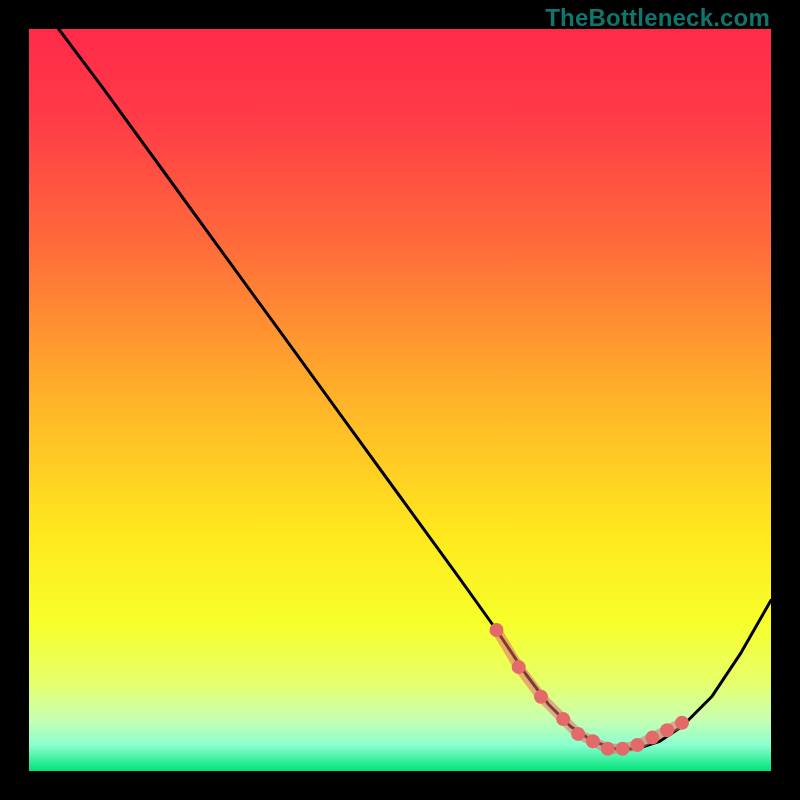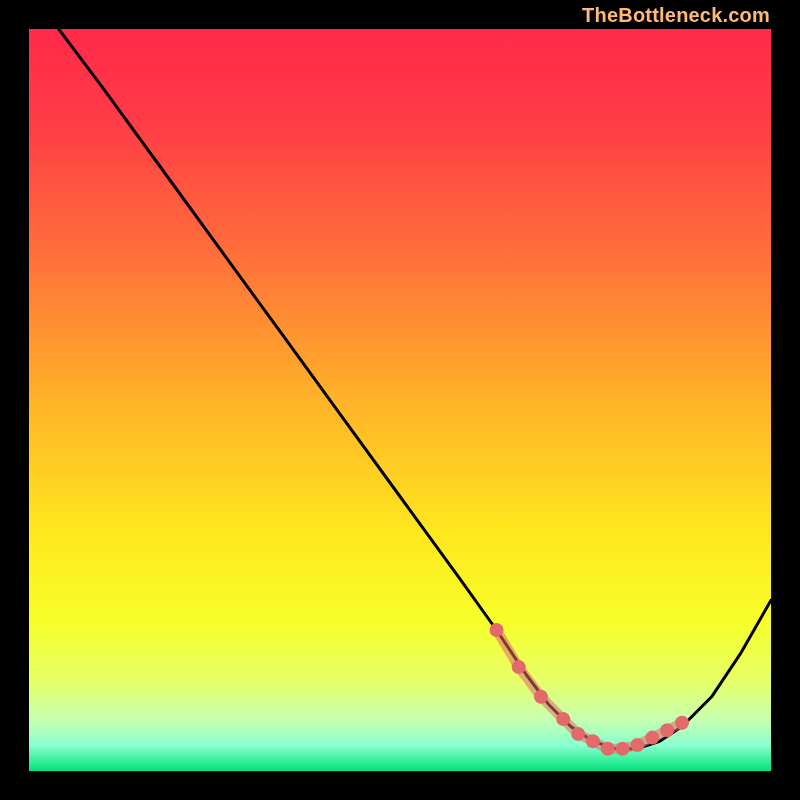--- a/index.html
+++ b/index.html
@@ -16,22 +16,22 @@
     left: 29px;
     top: 29px;
     width: 742px;
     height: 742px;
     background: #000;
   }
   .attribution {
     position: absolute;
     top: 4px;
     right: 30px;
-    color: #fdba74;
-    font-size: 20px;
+    color: #0f766e;
+    font-size: 24px;
     font-weight: bold;
     letter-spacing: 0.2px;
   }
   svg {
     display: block;
   }
 </style>
 </head>
 <body>
 

